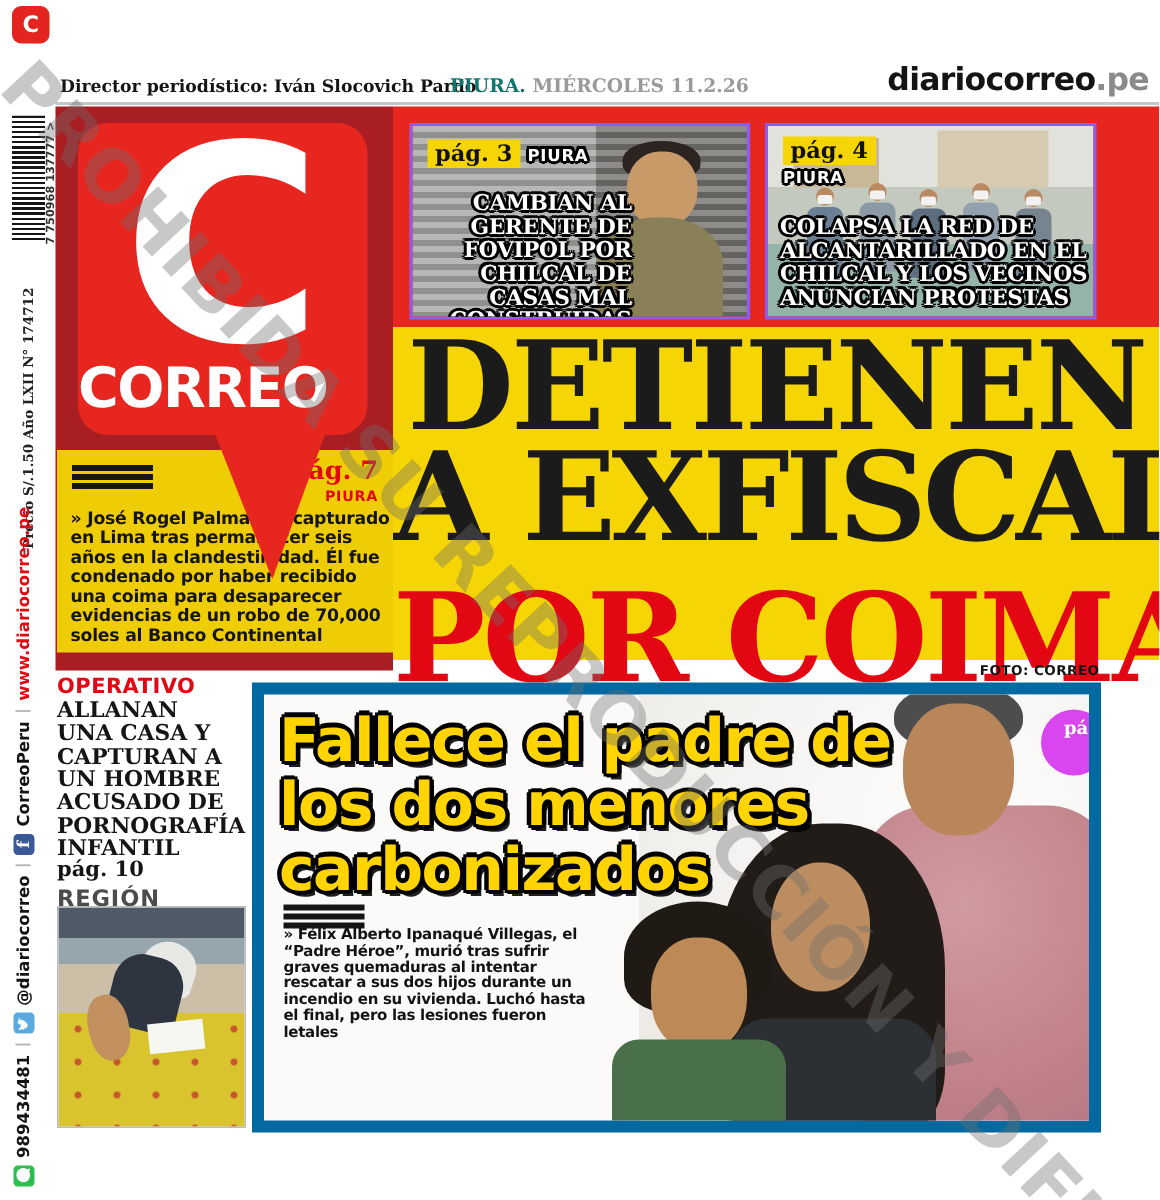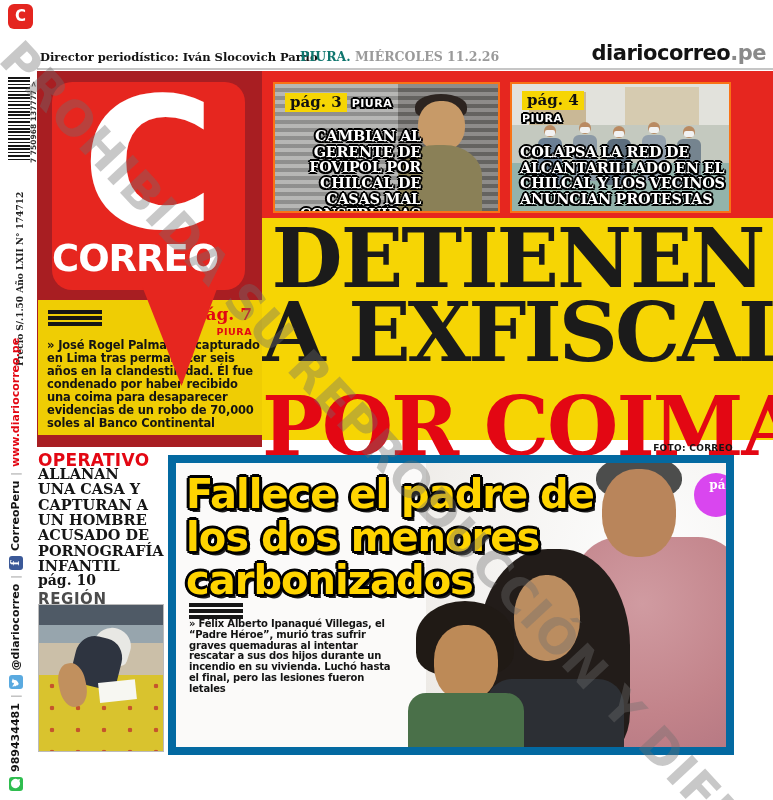--- a/index.html
+++ b/index.html
@@ -41,21 +41,21 @@
   #rail-row .www{color:#e30713;}
 
   
   #logo-bubble{left:52px;top:82px;width:193px;height:208px;background:#e6261f;border-radius:20px;z-index:3;}
   #logo-c{left:0;right:0;top:-2px;text-align:center;font-size:182px;line-height:168px;font-weight:bold;color:#fff;}
   #logo-name{left:0;right:0;bottom:10px;font-size:37px;font-weight:bold;color:#fff;letter-spacing:-1px;}
   #logo-tail{left:142px;top:286px;width:76px;height:100px;background:#e6261f;
              clip-path:polygon(0 0,100% 0,52% 100%);z-index:3;}
 
   
-  .story-box{border:2px solid #f97316;box-sizing:border-box;overflow:hidden;}
+  .story-box{border:2px solid #8b5cf6;box-sizing:border-box;overflow:hidden;}
   #box1{left:273px;top:82px;width:227px;height:131px;}
   #box2{left:510px;top:82px;width:221px;height:131px;}
   .pagelabel{display:inline-block;background:#f6d504;color:#111;font-family:"DejaVu Serif",serif;
              font-weight:bold;font-size:15px;padding:0 5px 1px 5px;}
   .outl{color:#fff;text-shadow:-1.5px -1.5px 0 #000,1.5px -1.5px 0 #000,-1.5px 1.5px 0 #000,
         1.5px 1.5px 0 #000,0 2px 0 #000,2px 0 0 #000,0 -2px 0 #000,-2px 0 0 #000;}
   .sec-outl{font-weight:bold;font-size:11px;letter-spacing:.5px;}
   .box-headline{font-family:"DejaVu Serif",serif;font-weight:bold;font-size:14.5px;line-height:1.08;
                 letter-spacing:-0.3px;}
   
@@ -84,21 +84,21 @@
 
   
   #p7-box{left:38px;top:300px;width:224px;height:135px;background:#efcd04;z-index:2;}
   .bars .bar{width:54px;height:3.5px;background:#161616;margin-bottom:2.5px;}
   #p7-page{right:10px;top:4px;color:#e30713;font-family:"DejaVu Serif",serif;font-weight:bold;font-size:17px;}
   #p7-sec{right:10px;top:26px;color:#e30713;font-weight:bold;font-size:9.5px;letter-spacing:.5px;}
   #p7-summary{left:9px;top:39px;width:213px;font-weight:bold;font-size:11.5px;line-height:1.13;
               letter-spacing:-0.15px;color:#141414;}
 
   
-  #op-kicker{left:38px;top:450px;color:#e30713;font-weight:bold;font-size:17px;letter-spacing:.3px;}
+  #op-kicker{left:38px;top:450px;color:#e30713;font-weight:bold;font-size:14px;letter-spacing:.3px;}
   #op-headline{left:38px;top:466px;width:132px;font-family:"DejaVu Serif",serif;font-weight:bold;
                font-size:14.5px;line-height:1.06;color:#151515;}
   #op-page{left:38px;top:572px;font-family:"DejaVu Serif",serif;font-weight:bold;font-size:14px;}
   #op-section{left:38px;top:590px;font-weight:bold;font-size:15px;color:#4c4c4c;letter-spacing:.6px;}
   #op-photo{left:38px;top:604px;width:126px;height:148px;border:1px solid #bbb;box-sizing:border-box;overflow:hidden;
      background:linear-gradient(180deg,#4f5a66 0 14%,#97a5ad 14% 26%,#cbbfa8 26% 48%,#d9c32e 48% 100%);}
   #op-dots{left:0;bottom:0;width:100%;height:52%;
      background:radial-gradient(circle,#c0392b 2px,transparent 2.6px);background-size:26px 22px;opacity:.8;}
   #op-fig-vest{left:28%;top:22%;width:38%;height:34%;background:#2e3440;border-radius:40% 40% 10% 10%;transform:rotate(14deg);}
   #op-fig-shirt{left:44%;top:16%;width:30%;height:24%;background:#e8e8e4;border-radius:50% 50% 20% 20%;transform:rotate(18deg);}

